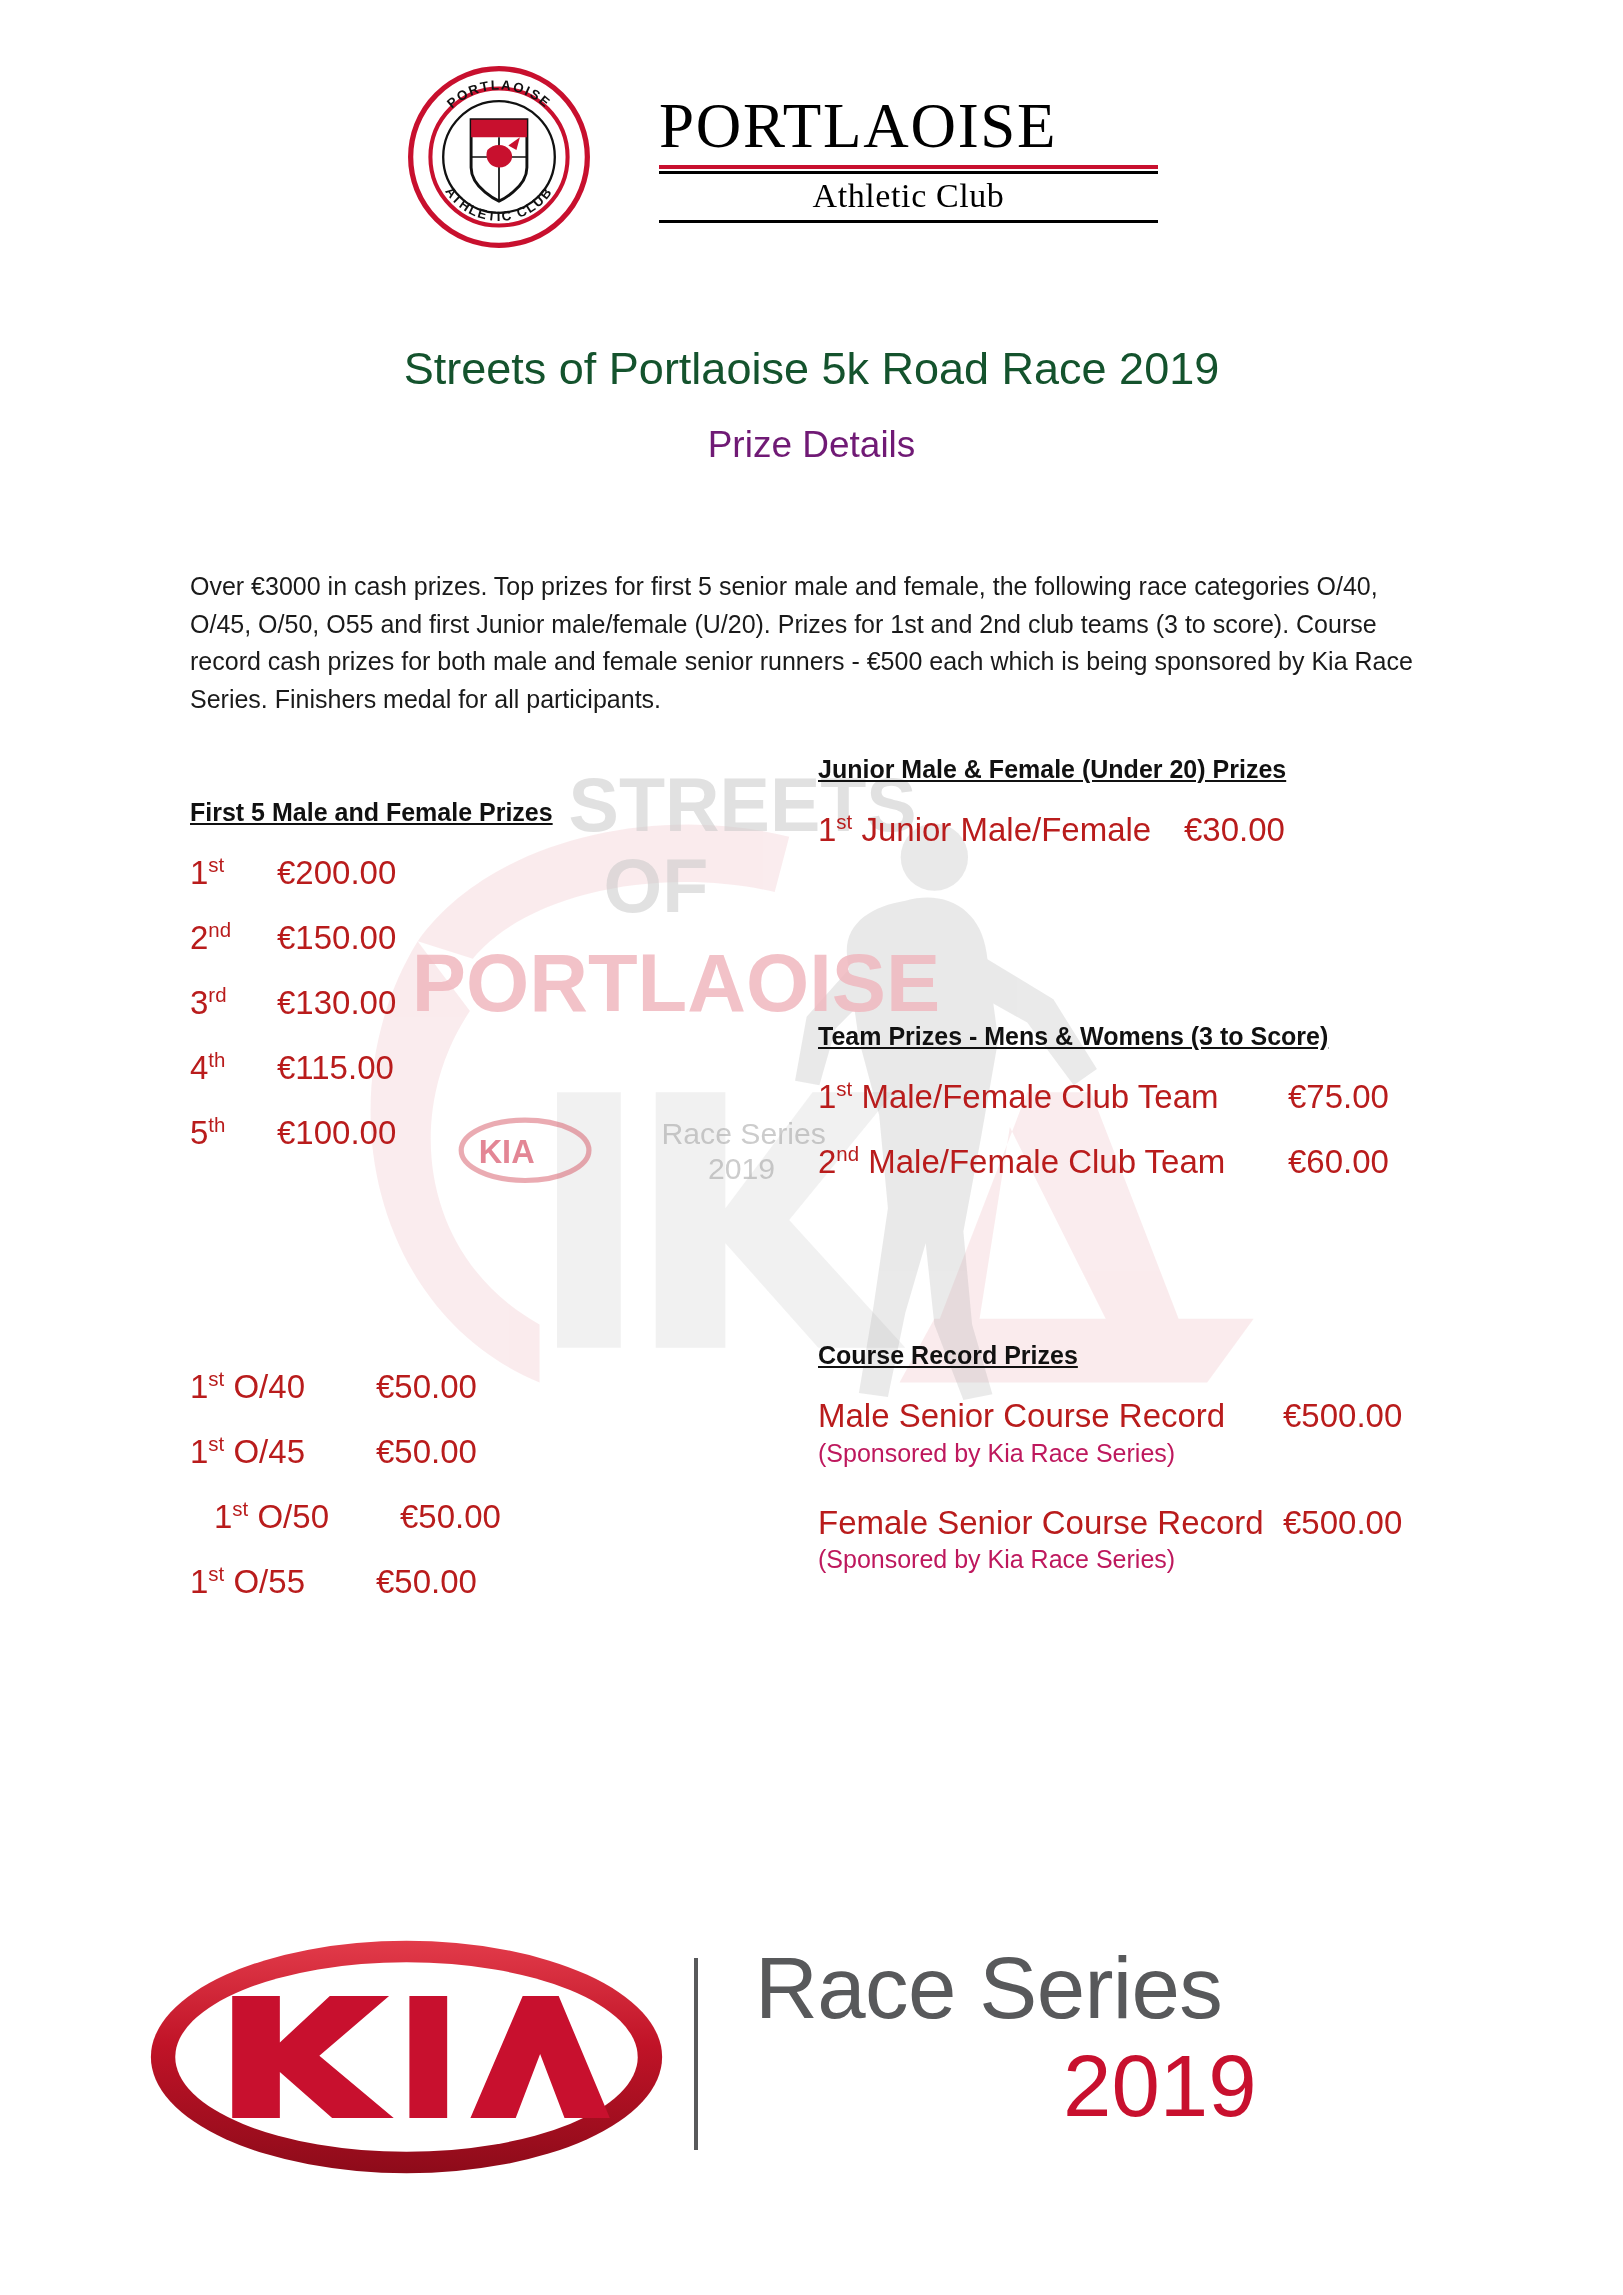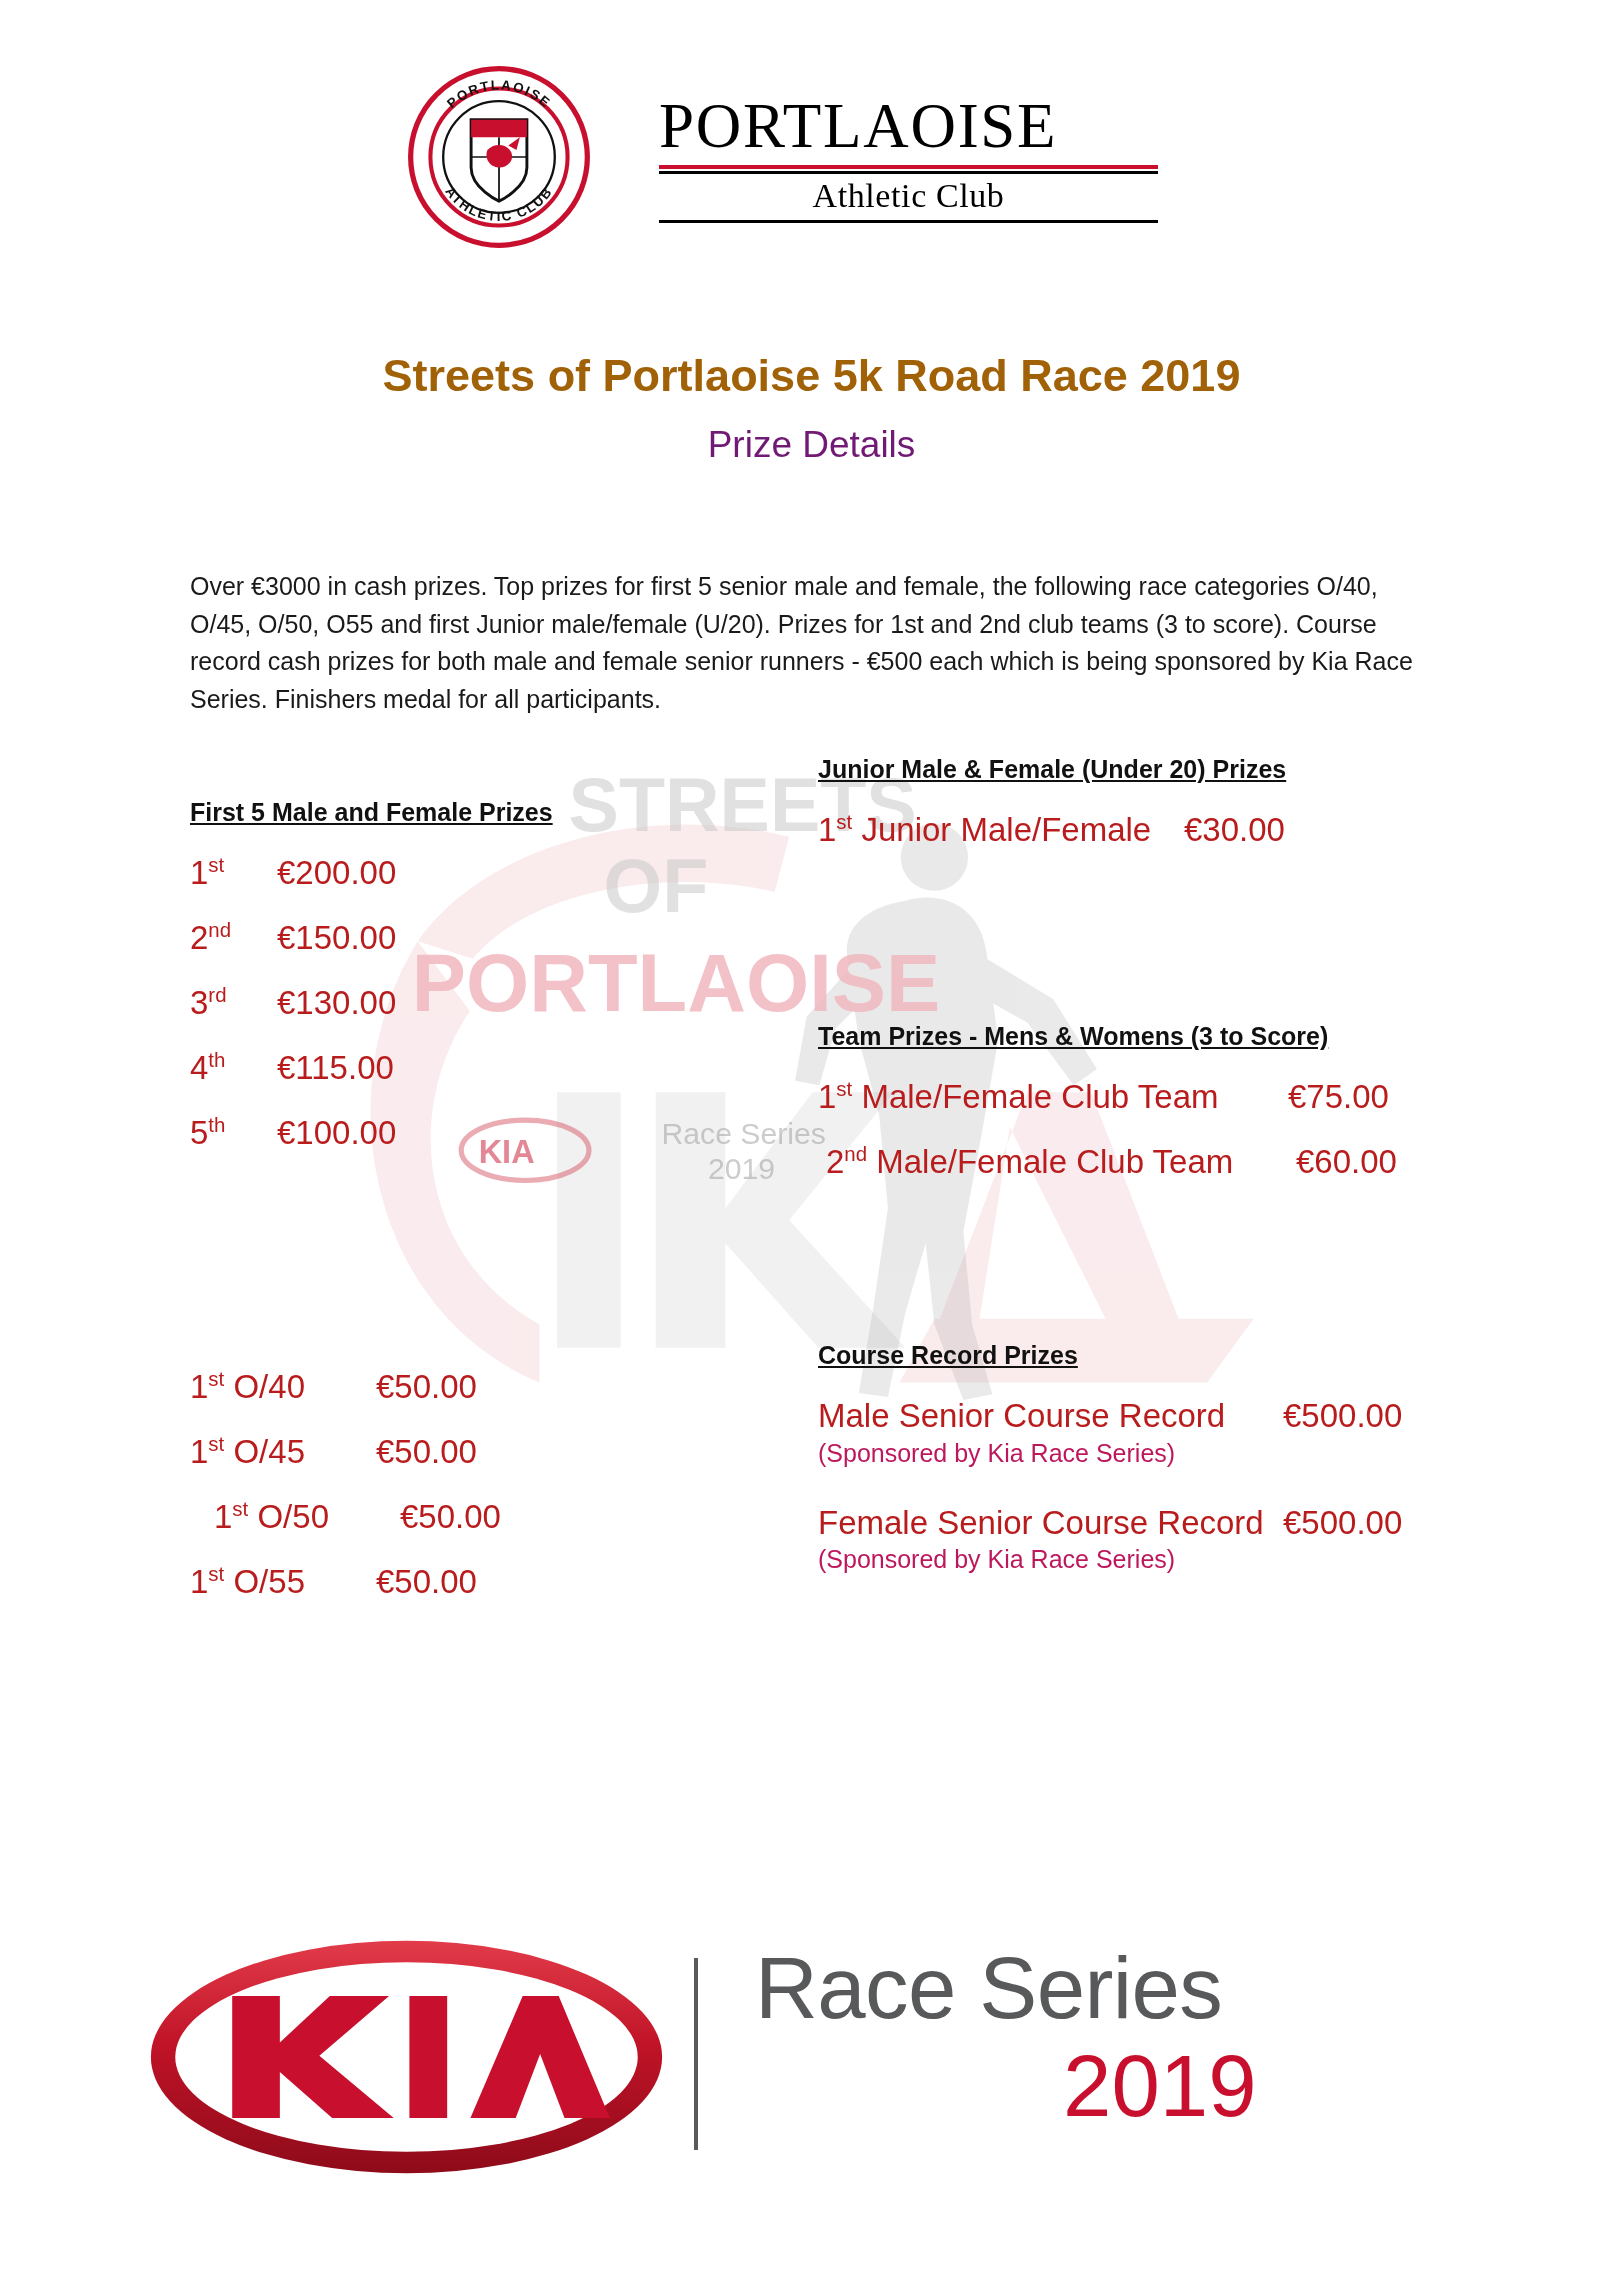--- a/index.html
+++ b/index.html
@@ -89,27 +89,27 @@
   .wordmark .rule-black2 {
     height: 2.9px;
     background: #000;
     margin-top: 4.6px;
     width: 499px;
   }
 
   
   .doc-title {
     position: absolute;
-    top: 350px;
+    top: 343px;
     left: 0;
     width: 1623px;
     text-align: center;
     font-size: 45px;
-    color: #a16207;
-    font-weight: 700;
+    color: #14532d;
+    font-weight: 400;
   }
   .doc-subtitle {
     position: absolute;
     top: 424px;
     left: 0;
     width: 1623px;
     text-align: center;
     font-size: 37px;
     color: #701a75;
     font-weight: 400;
@@ -309,21 +309,21 @@
     </div>
   </div>
 
   <div class="col-right" style="top:1022px;">
     <div class="block-head">Team Prizes - Mens &amp; Womens (3 to Score)</div>
     <div class="row">
       <span class="lbl" style="width:470px;"><span>1</span><sup>st</sup> <span>Male/Female Club Team</span></span>
       <span class="amt">€75.00</span>
     </div>
     <div class="row">
-      <span class="lbl" style="width:470px;margin-left:8px;"><span>2</span><sup>nd</sup> <span>Male/Female Club Team</span></span>
+      <span class="lbl" style="width:470px;"><span>2</span><sup>nd</sup> <span>Male/Female Club Team</span></span>
       <span class="amt">€60.00</span>
     </div>
   </div>
 
   <div class="col-left" style="top:1341px;">
     <div class="row">
       <span class="lbl" style="width:186px;"><span>1</span><sup>st</sup> <span>O/40</span></span>
       <span class="amt">€50.00</span>
     </div>
     <div class="row">

